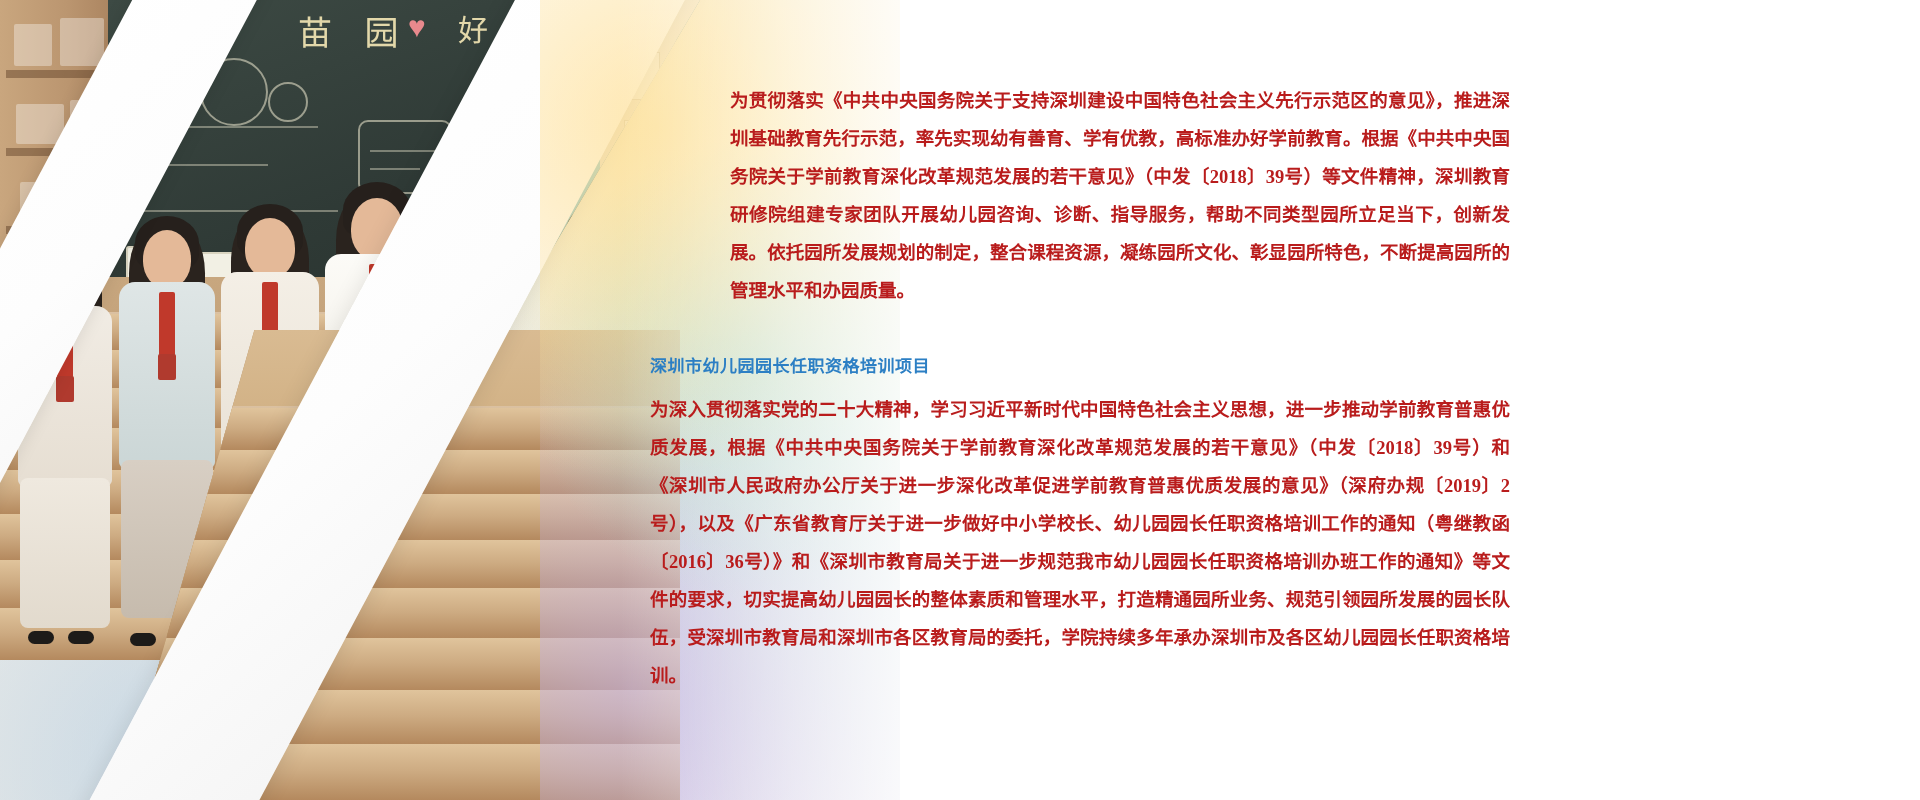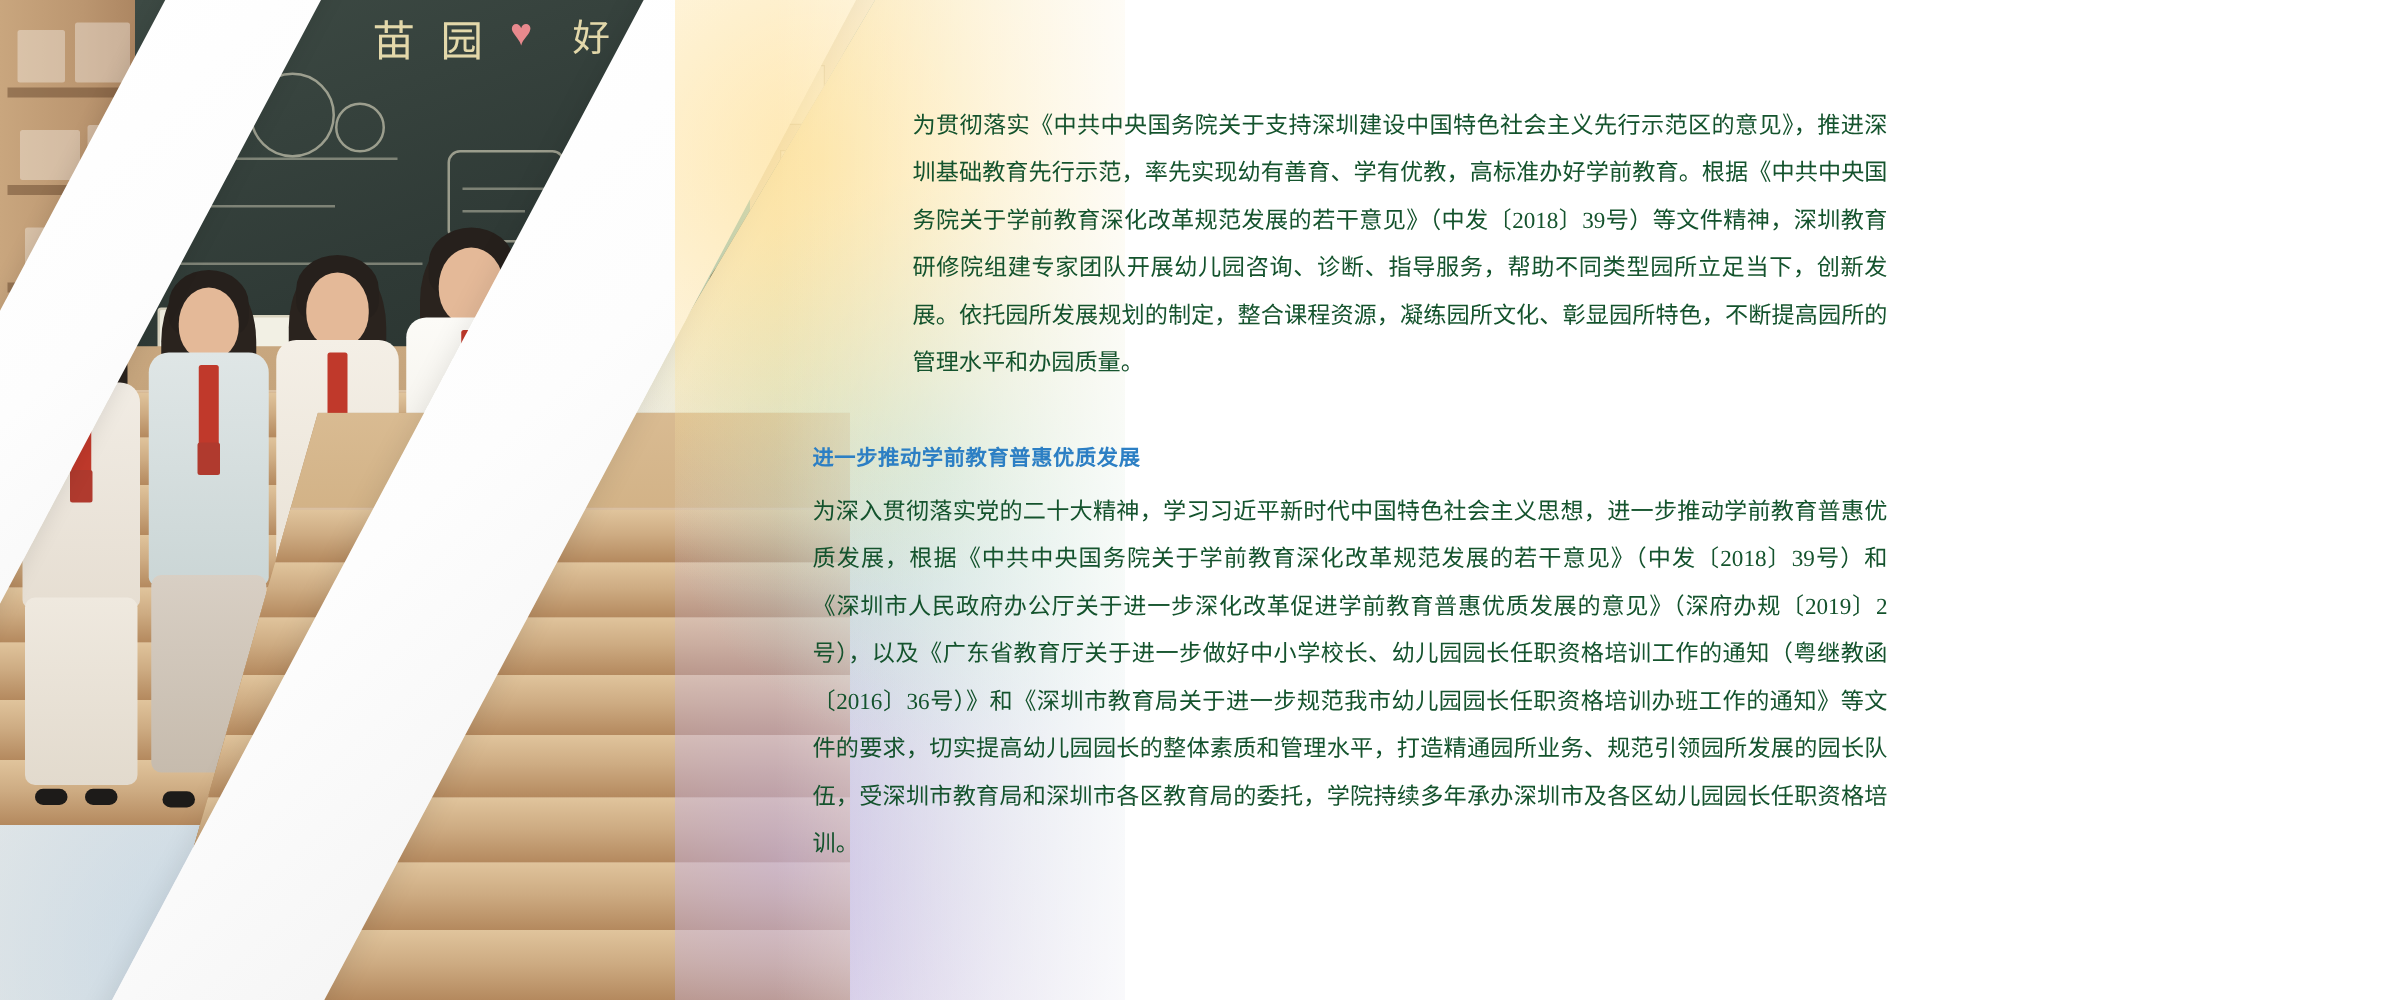--- a/index.html
+++ b/index.html
@@ -80,21 +80,21 @@
     border-radius: 2px;
   }
   
   .chalkboard {
     position: absolute; left: 108px; top: 0; width: 420px; height: 330px;
     background: linear-gradient(160deg, #3d4a44 0%, #2f3a36 60%, #28322e 100%);
     border-right: 6px solid #b08a5e;
   }
   .chalk-text {
     position: absolute; color: #f6e9b6; font-size: 34px; letter-spacing: 6px;
-    font-family: Liberation Serif, serif;
+    font-family: Liberation Mono, monospace;
     opacity: 0.9;
   }
   .chalk-heart { position: absolute; color: #e8898d; font-size: 30px; }
   .chalk-doodle {
     position: absolute; border: 2px solid rgba(240,235,210,0.55);
     border-radius: 50%;
   }
   .chalk-line {
     position: absolute; height: 2px; background: rgba(240,235,210,0.4);
   }
@@ -244,25 +244,26 @@
     color: #2c7fc4;
     margin: 0 0 14px 0;
     letter-spacing: 0.5px;
     font-family: "Liberation Sans", "DejaVu Sans", sans-serif;
   }
   .section-1 .section-heading { padding-left: 20px; }
 
   .section-body {
     font-size: 18.5px;
     line-height: 38px;
-    color: #14532d;
+    color: #b91c1c;
     text-align: justify;
     text-justify: inter-ideograph;
     margin: 0;
     font-family: "Liberation Serif", "DejaVu Serif", serif;
+    font-weight: bold;
   }
   .section-1 .section-body { width: 780px; text-indent: 0; }
   .section-2 .section-body { width: 860px; }
 </style>
 </head>
 <body>
 
 <div id="page">
 
   <div class="collage">
@@ -429,18 +430,18 @@
   </div>
 
   <div class="content">
 
 
     <div class="section section-1">
       <p class="section-body">为贯彻落实《中共中央国务院关于支持深圳建设中国特色社会主义先行示范区的意见》，推进深圳基础教育先行示范，率先实现幼有善育、学有优教，高标准办好学前教育。根据《中共中央国务院关于学前教育深化改革规范发展的若干意见》（中发〔2018〕39号）等文件精神，深圳教育研修院组建专家团队开展幼儿园咨询、诊断、指导服务，帮助不同类型园所立足当下，创新发展。依托园所发展规划的制定，整合课程资源，凝练园所文化、彰显园所特色，不断提高园所的管理水平和办园质量。</p>
     </div>
 
     <div class="section section-2">
-      <h2 class="section-heading">进一步推动学前教育普惠优质发展</h2>
+      <h2 class="section-heading">深圳市幼儿园园长任职资格培训项目</h2>
       <p class="section-body">为深入贯彻落实党的二十大精神，学习习近平新时代中国特色社会主义思想，进一步推动学前教育普惠优质发展，根据《中共中央国务院关于学前教育深化改革规范发展的若干意见》（中发〔2018〕39号）和《深圳市人民政府办公厅关于进一步深化改革促进学前教育普惠优质发展的意见》（深府办规〔2019〕2号），以及《广东省教育厅关于进一步做好中小学校长、幼儿园园长任职资格培训工作的通知（粤继教函〔2016〕36号）》和《深圳市教育局关于进一步规范我市幼儿园园长任职资格培训办班工作的通知》等文件的要求，切实提高幼儿园园长的整体素质和管理水平，打造精通园所业务、规范引领园所发展的园长队伍，受深圳市教育局和深圳市各区教育局的委托，学院持续多年承办深圳市及各区幼儿园园长任职资格培训。</p>
     </div>
 
   </div>
 </div>
 
 </body></html>

